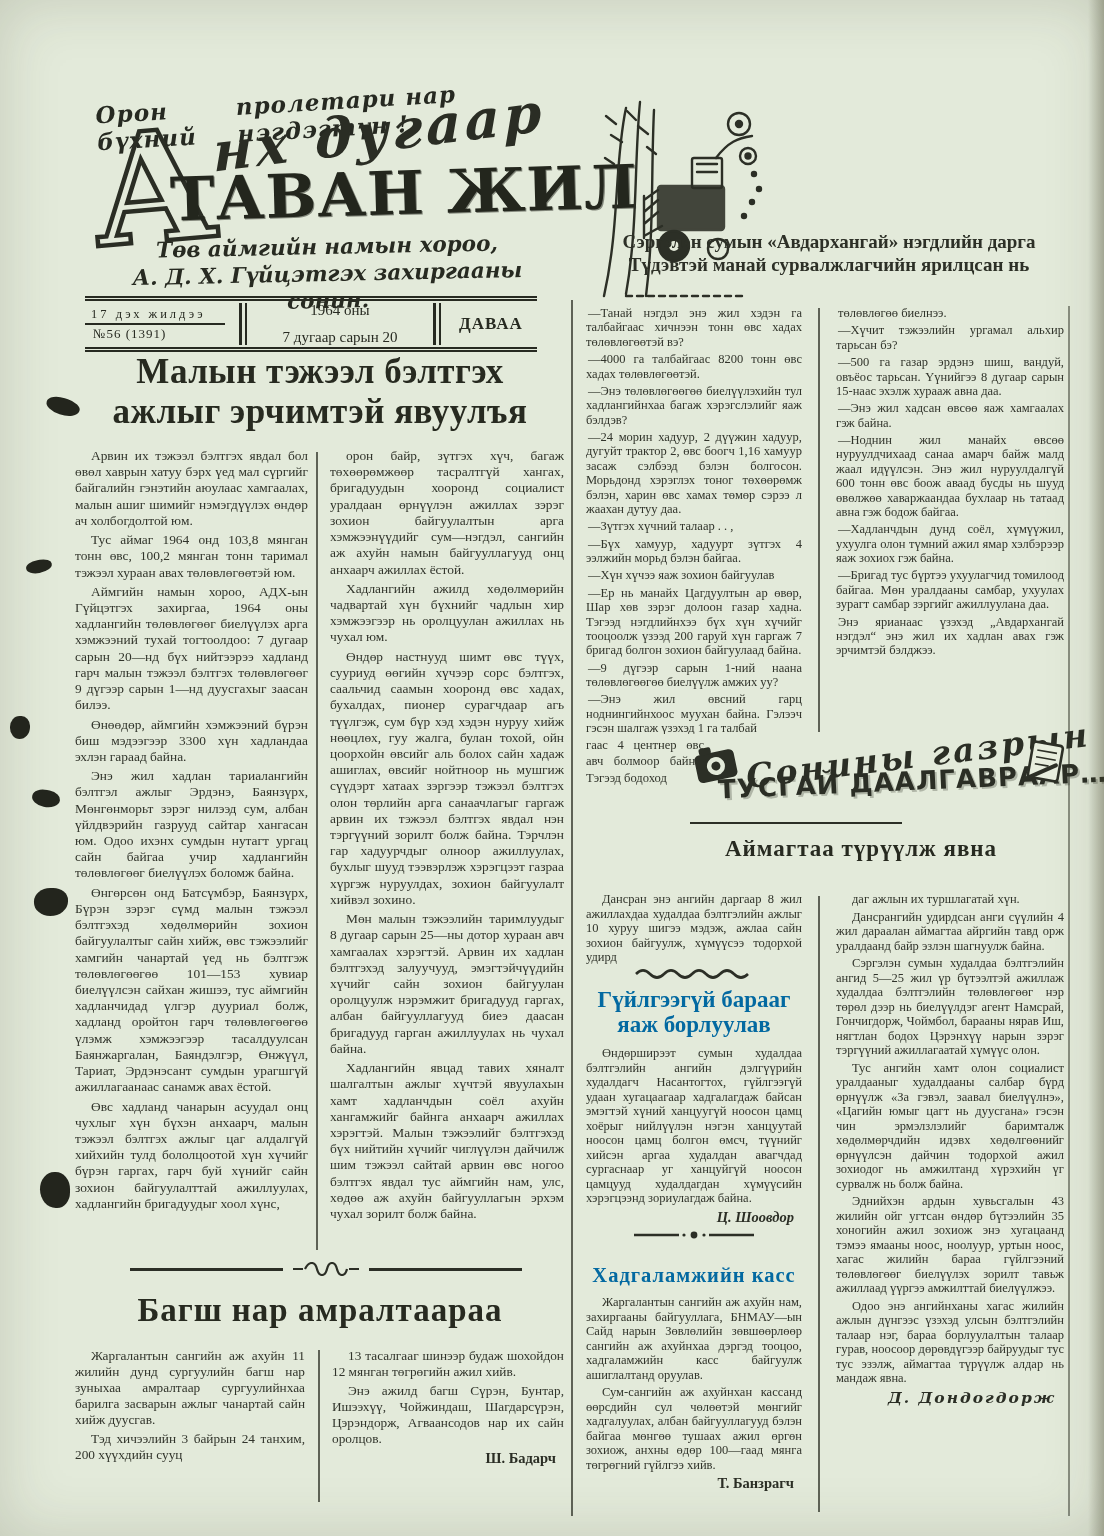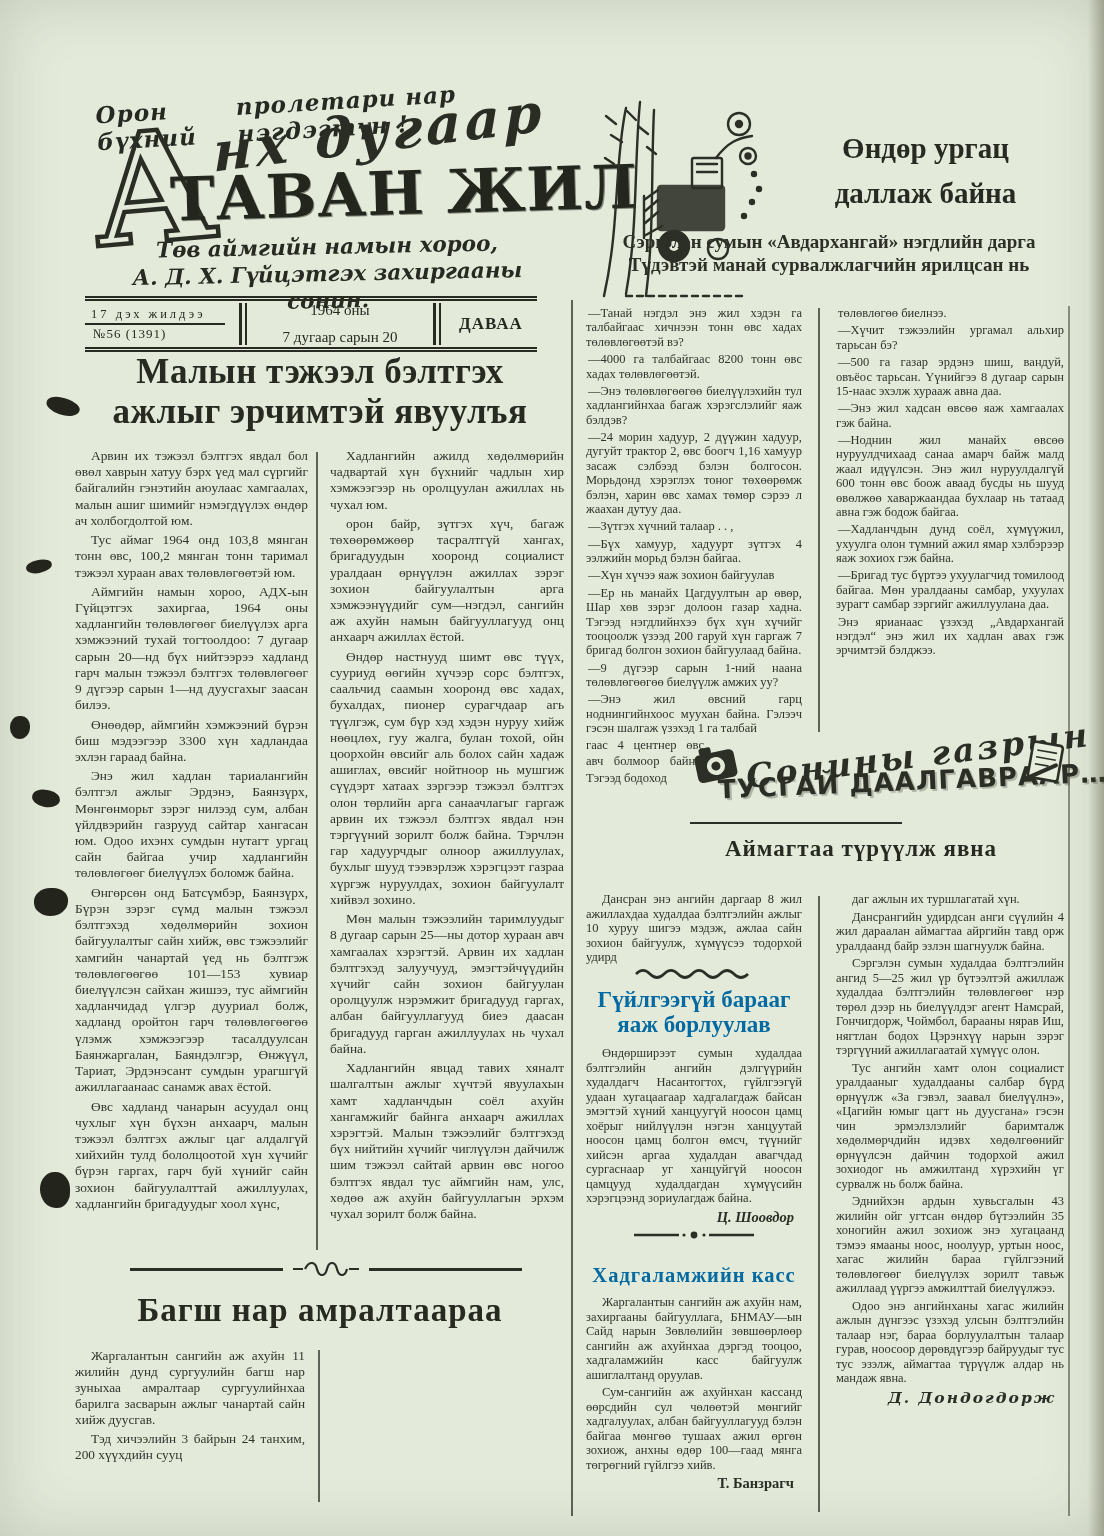--- a/index.html
+++ b/index.html
@@ -180,42 +180,38 @@
         <circle cx="122" cy="155" r="10"></circle>
         <path d="M30,202 h120" stroke-dasharray="6 5"></path>
         <circle cx="158" cy="80" r="2" fill="#2c2f26"></circle>
         <circle cx="163" cy="95" r="2" fill="#2c2f26"></circle>
         <circle cx="156" cy="108" r="2" fill="#2c2f26"></circle>
         <circle cx="148" cy="122" r="2" fill="#2c2f26"></circle>
       </g>
     </svg>
   </div>
 
-  <div class="headline harvest-head">
-    <div>Өндөр ургац</div>
-    <div>даллаж байна</div>
-  </div>
   <div class="abs harvest-sub">Сэргэлэн сумын «Авдархангай» нэгдлийн дарга Түдэвтэй манай сурвалжлагчийн ярилцсан нь</div>
 
   <div class="headline lead-head">
     <div>Малын тэжээл бэлтгэх</div>
     <div>ажлыг эрчимтэй явуулъя</div>
   </div>
   <div class="col lead-col" style="left:75px;">
       <p class="para">Арвин их тэжээл бэлтгэх явдал бол өвөл хаврын хатуу бэрх үед мал сүргийг байгалийн гэнэтийн аюулаас хамгаалах, малын ашиг шимийг нэмэгдүүлэх өндөр ач холбогдолтой юм.</p>
       <p class="para">Тус аймаг 1964 онд 103,8 мянган тонн өвс, 100,2 мянган тонн таримал тэжээл хураан авах төлөвлөгөөтэй юм.</p>
       <p class="para">Аймгийн намын хороо, АДХ-ын Гүйцэтгэх захиргаа, 1964 оны хадлангийн төлөвлөгөөг биелүүлэх арга хэмжээний тухай тогтоолдоо: 7 дугаар сарын 20—нд бүх нийтээрээ хадланд гарч малын тэжээл бэлтгэх төлөвлөгөөг 9 дүгээр сарын 1—нд дуусгахыг заасан билээ.</p>
       <p class="para">Өнөөдөр, аймгийн хэмжээний бүрэн биш мэдээгээр 3300 хүн хадландаа эхлэн гараад байна.</p>
       <p class="para">Энэ жил хадлан тариалангийн бэлтгэл ажлыг Эрдэнэ, Баянзүрх, Мөнгөнморьт зэрэг нилээд сум, албан үйлдвэрийн газрууд сайтар хангасан юм. Одоо ихэнх сумдын нутагт ургац сайн байгаа учир хадлангийн төлөвлөгөөг биелүүлэх боломж байна.</p>
       <p class="para">Өнгөрсөн онд Батсүмбэр, Баянзүрх, Бүрэн зэрэг сүмд малын тэжээл бэлтгэхэд хөдөлмөрийн зохион байгуулалтыг сайн хийж, өвс тэжээлийг хамгийн чанартай үед нь бэлтгэж төлөвлөгөөгөө 101—153 хувиар биелүүлсэн сайхан жишээ, тус аймгийн хадланчидад үлгэр дууриал болж, хадланд оройтон гарч төлөвлөгөөгөө үлэмж хэмжээгээр тасалдуулсан Баянжаргалан, Баяндэлгэр, Өнжүүл, Тариат, Эрдэнэсант сумдын урагшгүй ажиллагаанаас санамж авах ёстой.</p>
       <p class="para">Өвс хадланд чанарын асуудал онц чухлыг хүн бүхэн анхаарч, малын тэжээл бэлтгэх ажлыг цаг алдалгүй хийхийн тулд бололцоотой хүн хүчийг бүрэн гаргах, гарч буй хүнийг сайн зохион байгуулалттай ажиллуулах, хадлангийн бригадуудыг хоол хүнс,</p>
     </div>
   <div class="col lead-col" style="left:330px;width:234px;">
+      <p class="para">орон байр, зүтгэх хүч, багаж төхөөрөмжөөр тасралтгүй хангах, бригадуудын хооронд социалист уралдаан өрнүүлэн ажиллах зэрэг зохион байгуулалтын арга хэмжээнүүдийг сум—нэгдэл, сангийн аж ахуйн намын байгууллагууд онц анхаарч ажиллах ёстой.</p>
       <p class="para">Хадлангийн ажилд хөдөлмөрийн чадвартай хүн бүхнийг чадлын хир хэмжээгээр нь оролцуулан ажиллах нь чухал юм.</p>
-      <p class="para">орон байр, зүтгэх хүч, багаж төхөөрөмжөөр тасралтгүй хангах, бригадуудын хооронд социалист уралдаан өрнүүлэн ажиллах зэрэг зохион байгуулалтын арга хэмжээнүүдийг сум—нэгдэл, сангийн аж ахуйн намын байгууллагууд онц анхаарч ажиллах ёстой.</p>
       <p class="para">Өндөр настнууд шимт өвс түүх, сууриуд өөгийн хүчээр сорс бэлтгэх, саальчид саамын хооронд өвс хадах, бухалдах, пионер сурагчдаар агь түүлгэж, сум бүр хэд хэдэн нуруу хийж нөөцлөх, гуу жалга, булан тохой, ойн цоорхойн өвсийг аль болох сайн хадаж ашиглах, өвсийг нойтноор нь мушгиж сүүдэрт хатаах зэргээр тэжээл бэлтгэх олон төрлийн арга санаачлагыг гаргаж арвин их тэжээл бэлтгэх явдал нэн тэргүүний зорилт болж байна. Тэрчлэн гар хадуурчдыг олноор ажиллуулах, бухлыг шууд тээвэрлэж хэрэгцээт газраа хүргэж нуруулдах, зохион байгуулалт хийвэл зохино.</p>
       <p class="para">Мөн малын тэжээлийн таримлуудыг 8 дугаар сарын 25—ны дотор хураан авч хамгаалах хэрэгтэй. Арвин их хадлан бэлтгэхэд залуучууд, эмэгтэйчүүдийн хүчийг сайн зохион байгуулан оролцуулж нэрэмжит бригадууд гаргах, албан байгууллагууд биеэ даасан бригадууд гарган ажиллуулах нь чухал байна.</p>
       <p class="para">Хадлангийн явцад тавих хяналт шалгалтын ажлыг хүчтэй явуулахын хамт хадланчдын соёл ахуйн хангамжийг байнга анхаарч ажиллах хэрэгтэй. Малын тэжээлийг бэлтгэхэд бүх нийтийн хүчийг чиглүүлэн дайчилж шим тэжээл сайтай арвин өвс ногоо бэлтгэх явдал тус аймгийн нам, улс, хөдөө аж ахуйн байгууллагын эрхэм чухал зорилт болж байна.</p>
     </div>
   <div class="vrule" style="left:316px;top:452px;height:798px;"></div>
 
   <div class="vrule" style="left:571px;top:300px;height:1216px;"></div>
   <div class="vrule" style="left:1068px;top:306px;height:1210px;opacity:.55;"></div>
 
   <div class="col iv-col" style="left:586px;">
@@ -316,16 +312,23 @@
       <path d="M2 7 h10 M58 7 h10 M14 7 c4,-8 10,-8 12,0 c2,8 8,8 10,0 c2,-8 8,-8 10,0 c2,8 8,8 10,0" stroke="#2c2f26" stroke-width="2.2" fill="none"></path>
     </svg>
     <div class="dline"></div>
   </div>
 
   <div class="headline teachers-head">Багш нар амралтаараа</div>
   <div class="col tc-col" style="left:75px;">
       <p class="para">Жаргалантын сангийн аж ахуйн 11 жилийн дунд сургуулийн багш нар зуныхаа амралтаар сургуулийнхаа барилга засварын ажлыг чанартай сайн хийж дуусгав.</p>
       <p class="para">Тэд хичээлийн 3 байрын 24 танхим, 200 хүүхдийн сууц</p>
     </div>
+  <div class="col tc-col" style="left:332px;width:232px;">
+    <div>
+        <p class="para">13 тасалгааг шинээр будаж шохойдон 12 мянган төгрөгийн ажил хийв.</p>
+        <p class="para">Энэ ажилд багш Сүрэн, Бунтар, Ишээхүү, Чойжиндаш, Шагдарсүрэн, Цэрэндорж, Агваансодов нар их сайн оролцов.</p>
+      </div>
+    <div class="byline byline-plain">Ш. Бадарч</div>
+  </div>
   <div class="vrule" style="left:318px;top:1350px;height:152px;"></div>
 
   <div class="right-shade"></div>
 </div>
 
 </body></html>

